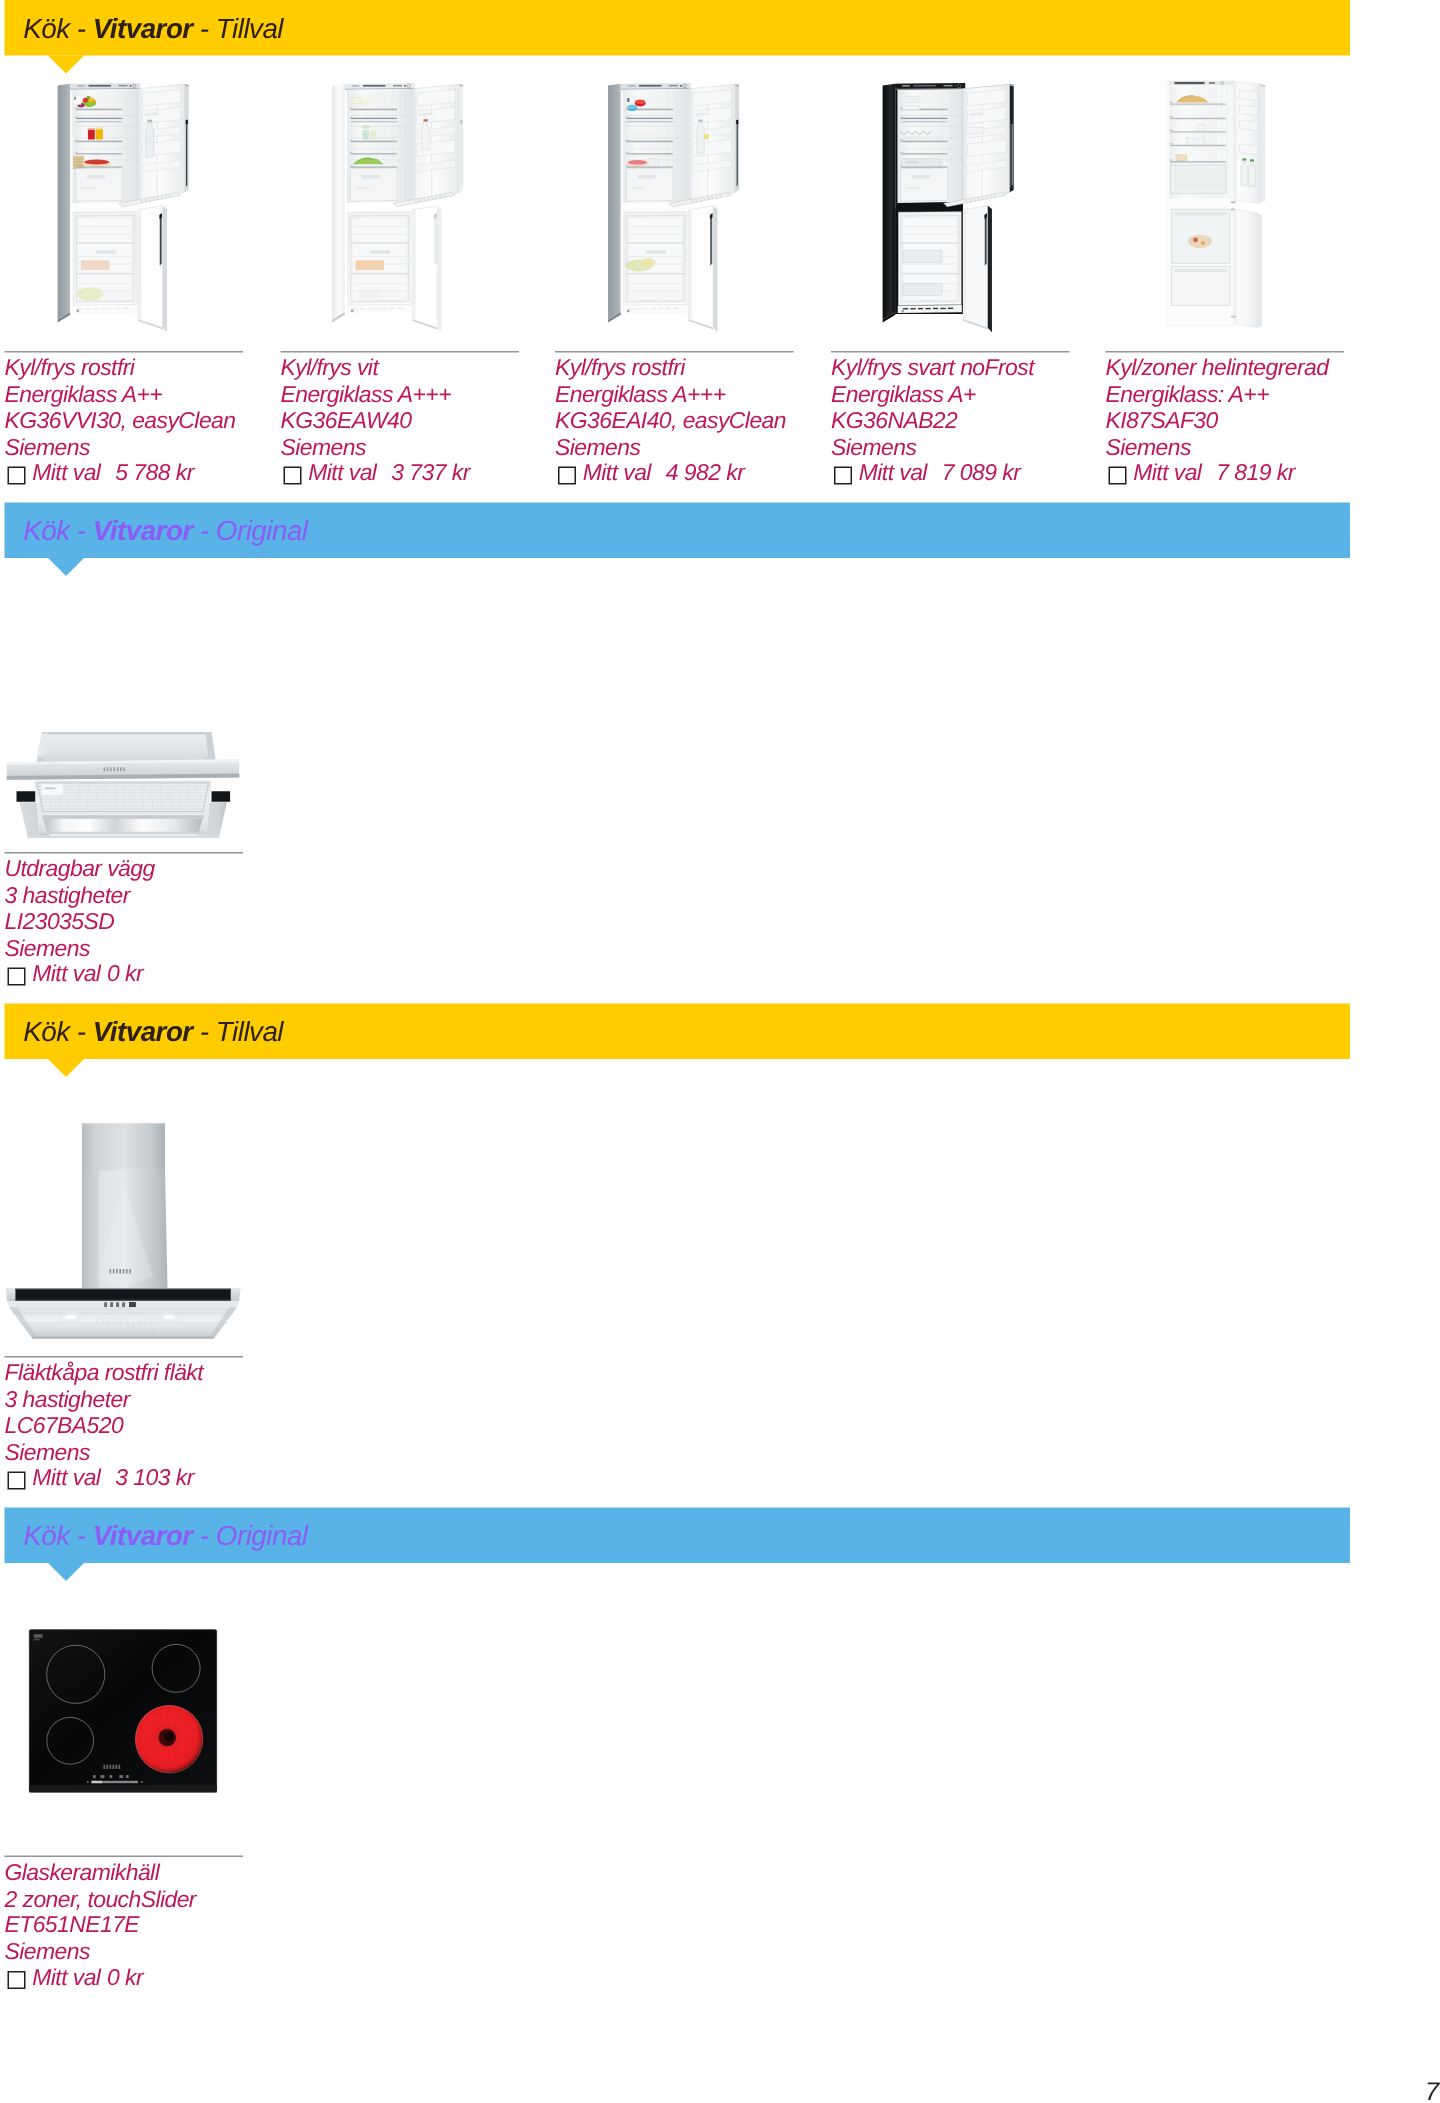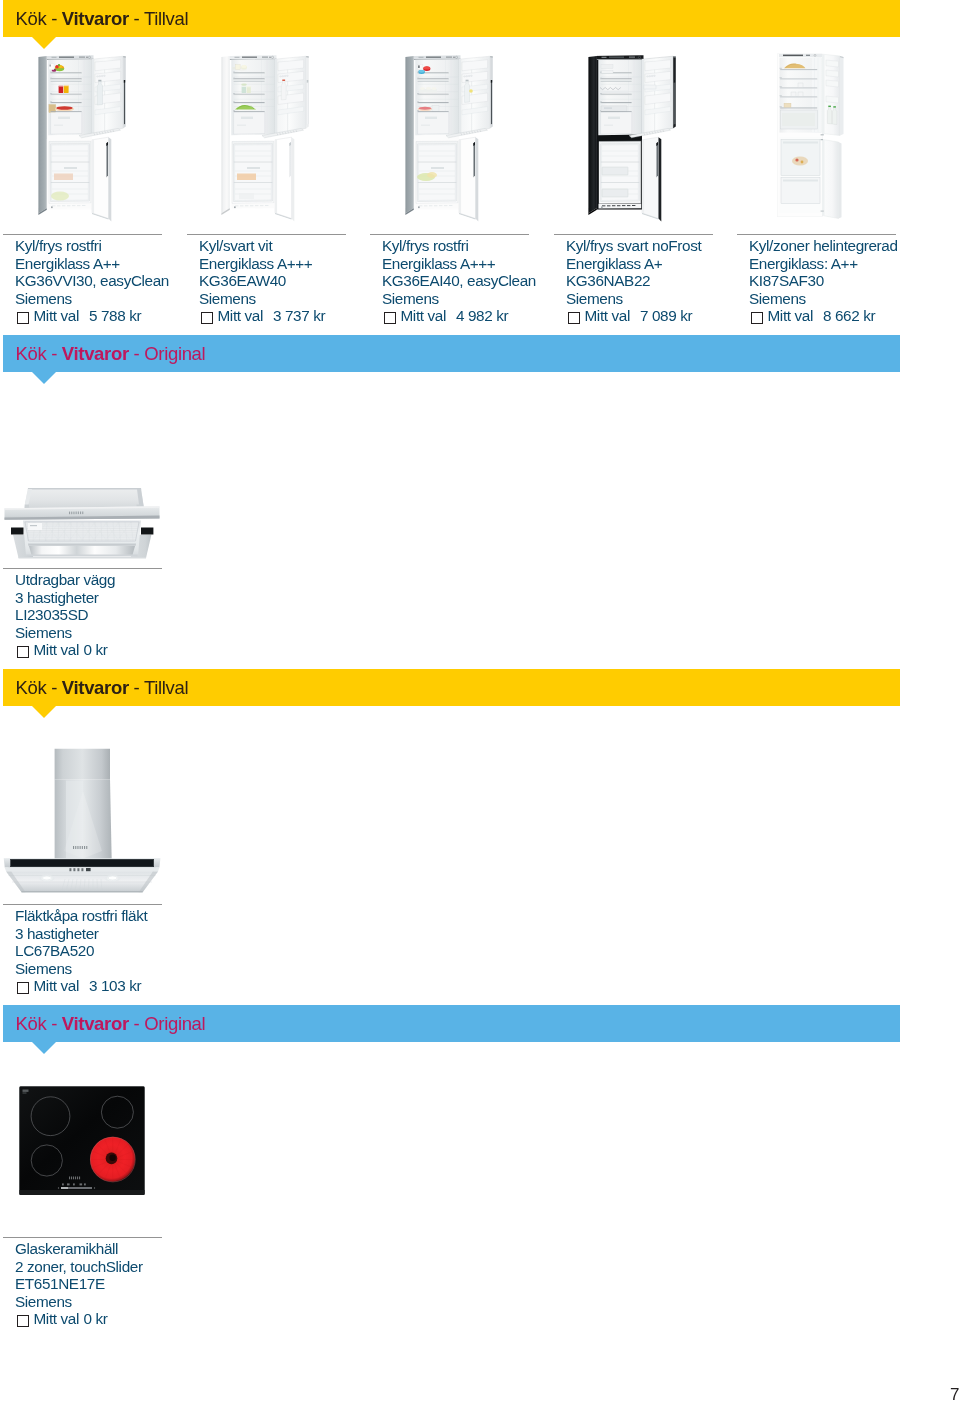--- a/index.html
+++ b/index.html
@@ -3,42 +3,42 @@
 <meta charset="utf-8">
 <title>Kok - Vitvaror</title>
 <style>
   html,body{margin:0;padding:0;}
   body{
     width:960px;height:1402px;background:#ffffff;
     font-family:"Liberation Sans", sans-serif;
     color:#231f20;
     position:relative;overflow:hidden;
   }
-  .page{position:absolute;left:0;top:0;width:772px;height:1402px;}
+  .page{position:absolute;left:0;top:0;width:772px;height:1402px;font-style:italic;}
 
   
   .banner{position:absolute;left:3px;width:897px;height:37px;}
   .banner .bar{position:absolute;left:0;top:0;width:100%;height:37px;}
   .banner .tip{position:absolute;left:28.7px;top:36.6px;width:0;height:0;
     border-left:12.4px solid transparent;border-right:12.4px solid transparent;}
   .banner .txt{position:absolute;left:12.5px;top:0;height:37px;line-height:38px;
     font-size:18.5px;letter-spacing:-0.33px;white-space:nowrap;}
   .banner .txt b{font-weight:700;}
   .banner.yellow .bar{background:#ffcc00;}
   .banner.yellow .tip{border-top:12.2px solid #ffcc00;}
   .banner.yellow .txt{color:#2e2114;}
   .banner.blue .bar{background:#59b3e6;}
   .banner.blue .tip{border-top:12.2px solid #59b3e6;}
-  .banner.blue .txt{color:#be185d;}
+  .banner.blue .txt{color:#8b5cf6;}
 
   
   .cell{position:absolute;width:159px;}
   .rule{position:absolute;left:0;top:0;width:159px;height:1px;background:#949494;}
-  .cap{position:absolute;left:12px;top:3px;font-size:15.3px;line-height:17.6px;
-       letter-spacing:-0.38px;white-space:nowrap;color:#0c4a6e;}
+  .cap{position:absolute;left:0;top:3px;font-size:15.3px;line-height:17.6px;
+       letter-spacing:-0.38px;white-space:nowrap;color:#be185d;}
   .cap .ln{height:17.6px;}
   .gap{display:inline-block;width:10px;}
   .cbox{display:inline-block;width:12px;height:12px;border:1.7px solid #231f20;
     box-sizing:border-box;vertical-align:-2.5px;margin-left:1.5px;margin-right:5px;}
 
   .shot{position:absolute;}
   .pageno{position:absolute;left:950px;top:1385px;font-size:17px;color:#231f20;}
 </style>
 </head>
 <body>
@@ -1157,21 +1157,21 @@
           <div class="ln">Kyl/frys rostfri</div>
           <div class="ln">Energiklass A++</div>
           <div class="ln">KG36VVI30, easyClean</div>
           <div class="ln">Siemens</div>
           <div class="ln"><span class="cbox"></span><span>Mitt val</span><span class="gap" style="width:10px"></span><span>5 788 kr</span></div>
         </div>
       </div>
       <div class="cell" style="left: 187px; top: 234px;">
         <div class="rule"></div>
         <div class="cap">
-          <div class="ln">Kyl/svart vit</div>
+          <div class="ln">Kyl/frys vit</div>
           <div class="ln">Energiklass A+++</div>
           <div class="ln">KG36EAW40</div>
           <div class="ln">Siemens</div>
           <div class="ln"><span class="cbox"></span><span>Mitt val</span><span class="gap" style="width:10px"></span><span>3 737 kr</span></div>
         </div>
       </div>
       <div class="cell" style="left: 370px; top: 234px;">
         <div class="rule"></div>
         <div class="cap">
           <div class="ln">Kyl/frys rostfri</div>
@@ -1191,21 +1191,21 @@
           <div class="ln"><span class="cbox"></span><span>Mitt val</span><span class="gap" style="width:10px"></span><span>7 089 kr</span></div>
         </div>
       </div>
       <div class="cell" style="left: 737px; top: 234px;">
         <div class="rule"></div>
         <div class="cap">
           <div class="ln">Kyl/zoner helintegrerad</div>
           <div class="ln">Energiklass: A++</div>
           <div class="ln">KI87SAF30</div>
           <div class="ln">Siemens</div>
-          <div class="ln"><span class="cbox"></span><span>Mitt val</span><span class="gap" style="width:10px"></span><span>8 662 kr</span></div>
+          <div class="ln"><span class="cbox"></span><span>Mitt val</span><span class="gap" style="width:10px"></span><span>7 819 kr</span></div>
         </div>
       </div>
       <div class="cell" style="left: 3px; top: 568px;">
         <div class="rule"></div>
         <div class="cap">
           <div class="ln">Utdragbar vägg</div>
           <div class="ln">3 hastigheter</div>
           <div class="ln">LI23035SD</div>
           <div class="ln">Siemens</div>
           <div class="ln"><span class="cbox"></span><span>Mitt val</span><span class="gap" style="width:4.5px"></span><span>0 kr</span></div>

